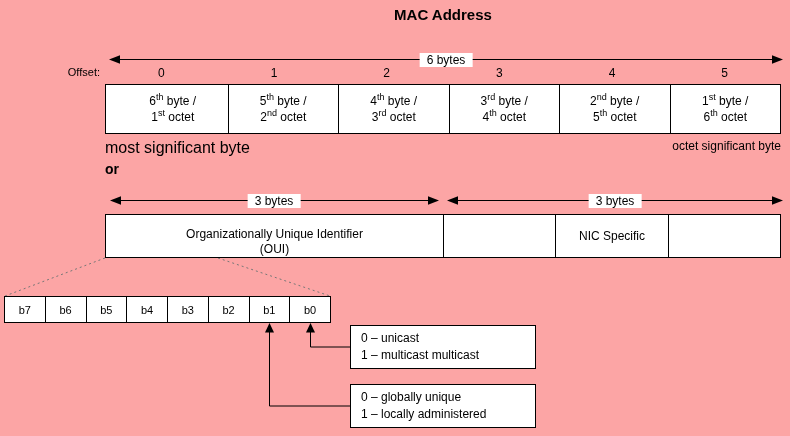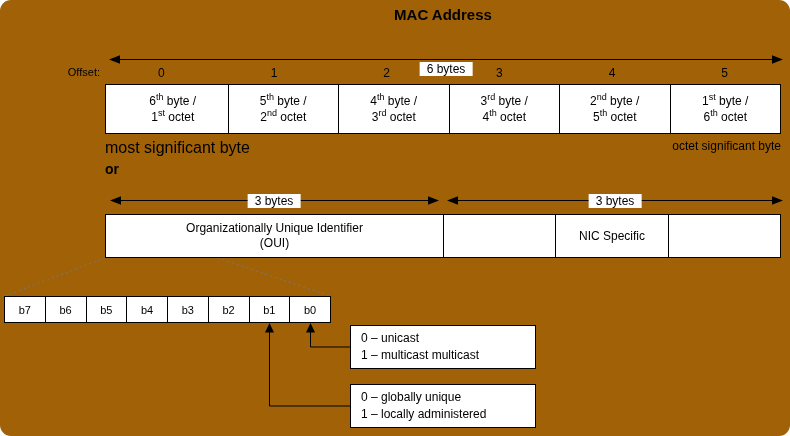--- a/index.html
+++ b/index.html
@@ -5,23 +5,22 @@
   * { margin: 0; padding: 0; box-sizing: border-box; }
   html, body { background: #ffffff; }
   body {
     font-family: "Liberation Sans", "DejaVu Sans", sans-serif;
     color: #000000;
   }
   .canvas {
     position: relative;
     width: 790px;
     height: 436px;
-    background: #a16207;
+    background: #fca5a5;
     overflow: hidden;
-    border-radius: 11px;
   }
   .abs { position: absolute; }
   .overlay {
     position: absolute;
     left: 0; top: 0;
     width: 790px; height: 436px;
     pointer-events: none;
   }
   .title {
     left: 105px; top: 6px; width: 676px;
@@ -80,21 +79,21 @@
     left: 105px; top: 214px; width: 676px; height: 44px;
     display: flex;
     border: 1px solid #000;
     background: #ffffff;
     font-size: 12px;
   }
   .table2 .half-left {
     width: 50%;
     display: flex;
     flex-direction: column;
-    justify-content: center;
+    justify-content: flex-end;
     align-items: center;
     text-align: center;
     line-height: 15px;
   }
   .table2 .half-right {
     width: 50%;
     display: flex;
     border-left: 1px solid #000;
     justify-content: space-between;
   }
@@ -166,21 +165,21 @@
       <polygon points="310.5,323 306,332.5 315,332.5" stroke="none" fill="#000000"></polygon>
     </g>
     <g stroke="#000000">
       <polyline points="350,406 269.5,406 269.5,331" fill="none"></polyline>
       <polygon points="269.5,323 265,332.5 274,332.5" stroke="none" fill="#000000"></polygon>
     </g>
   </svg>
 
   <div class="abs title">MAC Address</div>
 
-  <span class="arrow-label" style="left:446px; top:69px;">6 bytes</span>
+  <span class="arrow-label" style="left:446px; top:60px;">6 bytes</span>
 
   <div class="abs offset-caption">Offset:</div>
 
   <div class="abs offsets-row">
     <div class="offset-num">0</div>
     <div class="offset-num">1</div>
     <div class="offset-num">2</div>
     <div class="offset-num">3</div>
     <div class="offset-num">4</div>
     <div class="offset-num">5</div>

